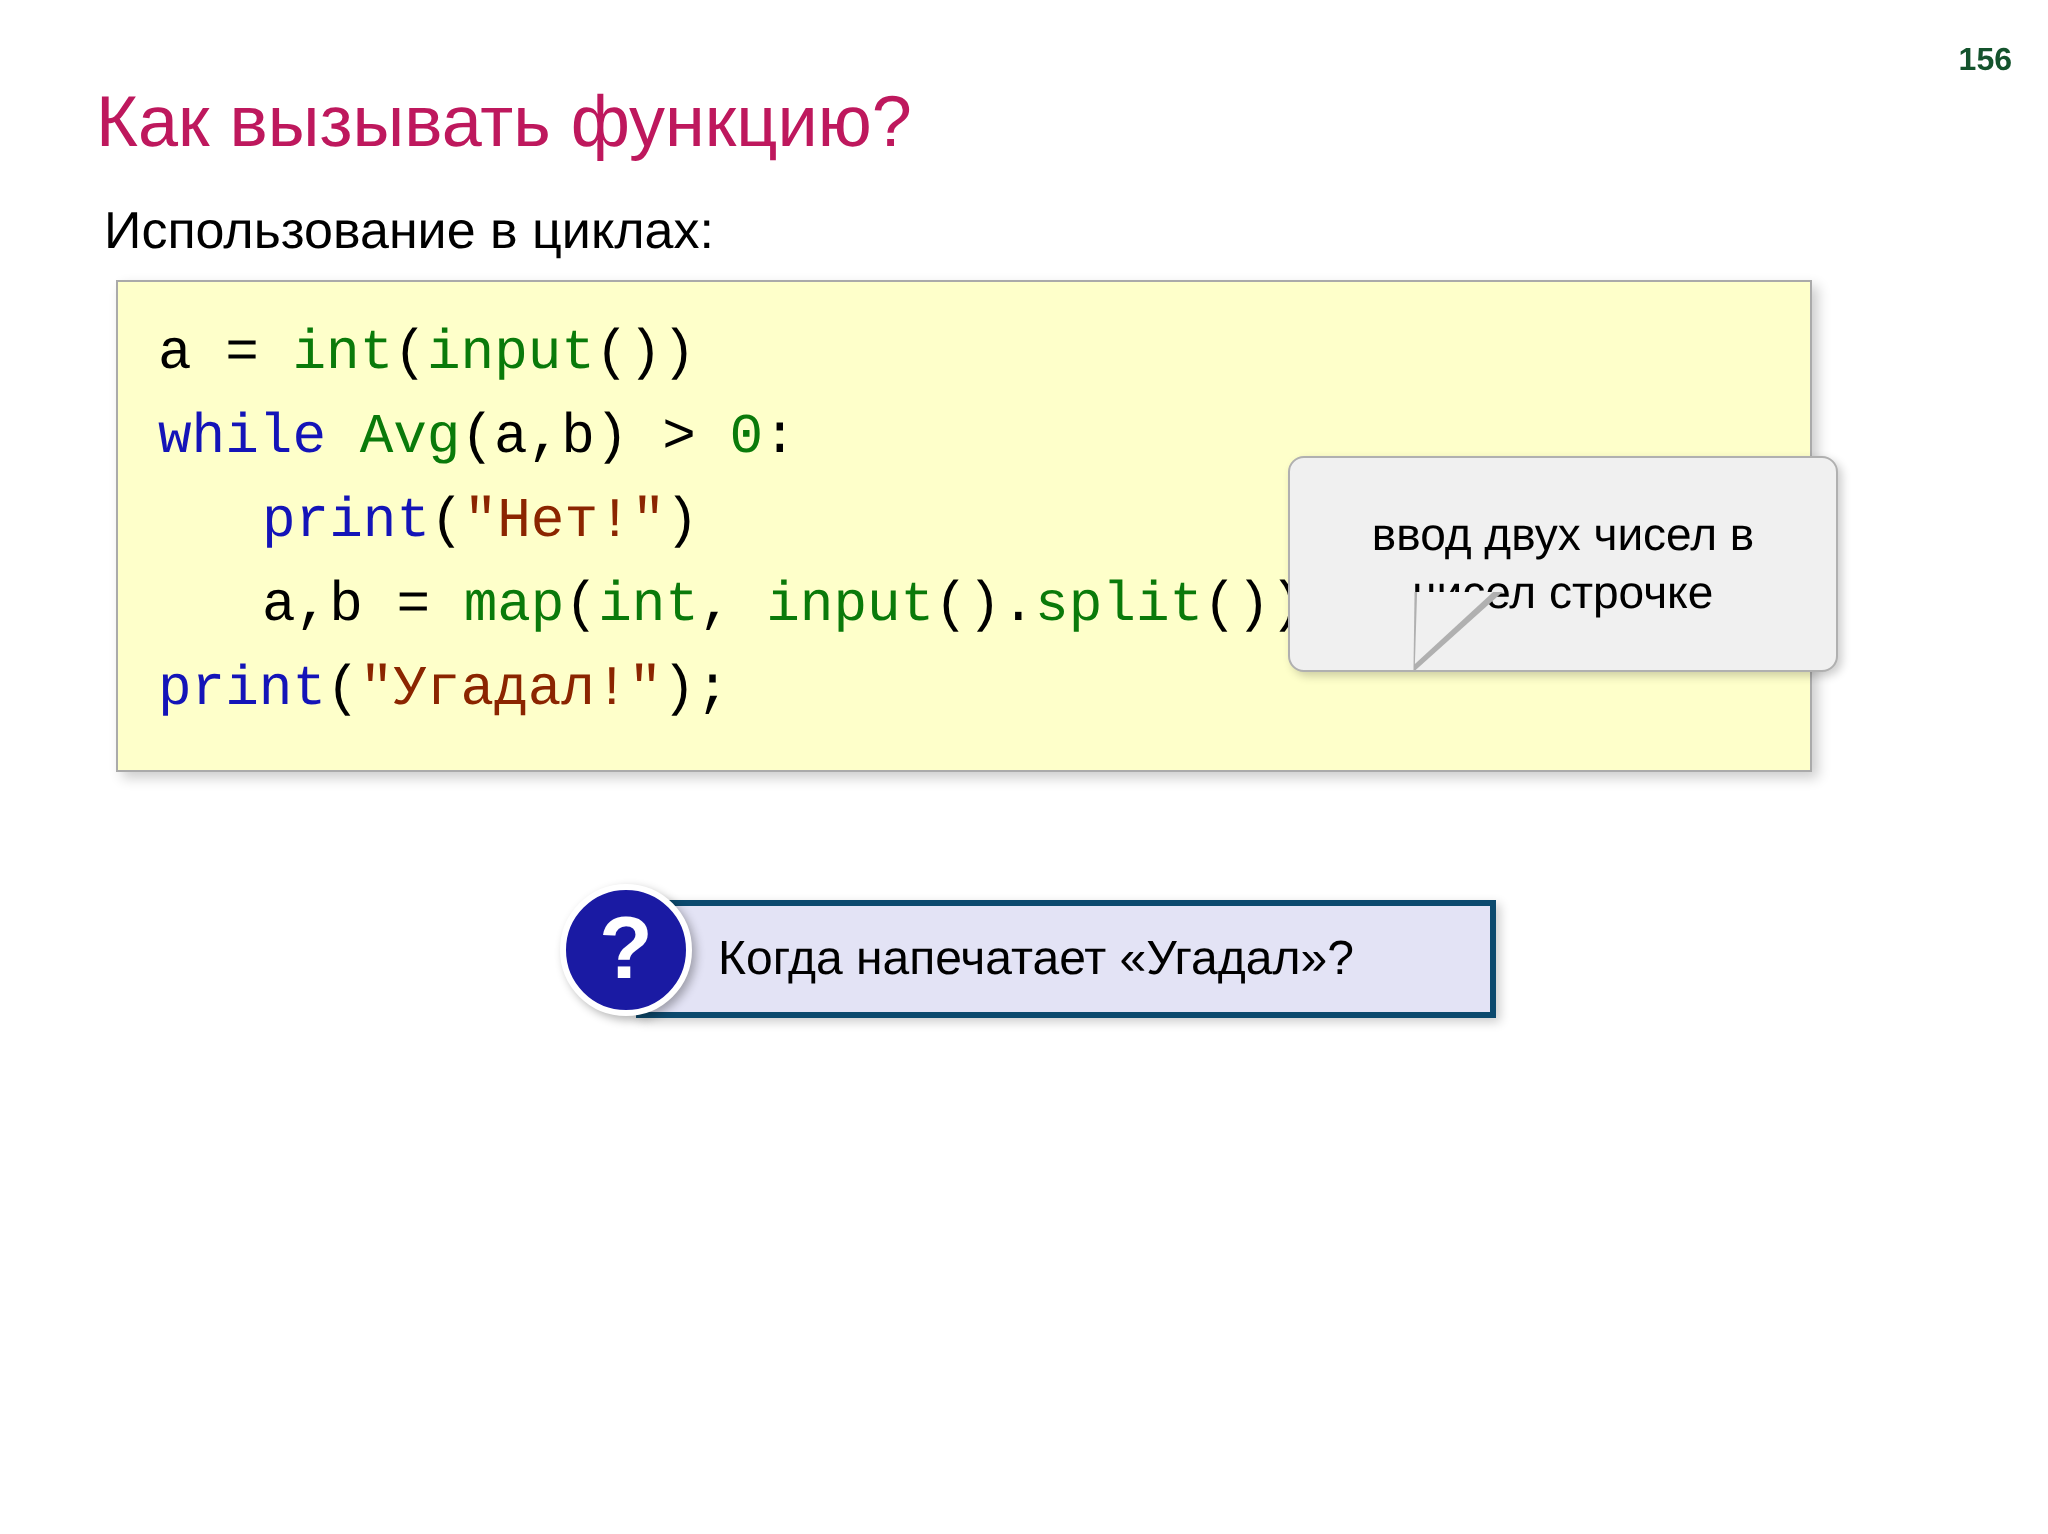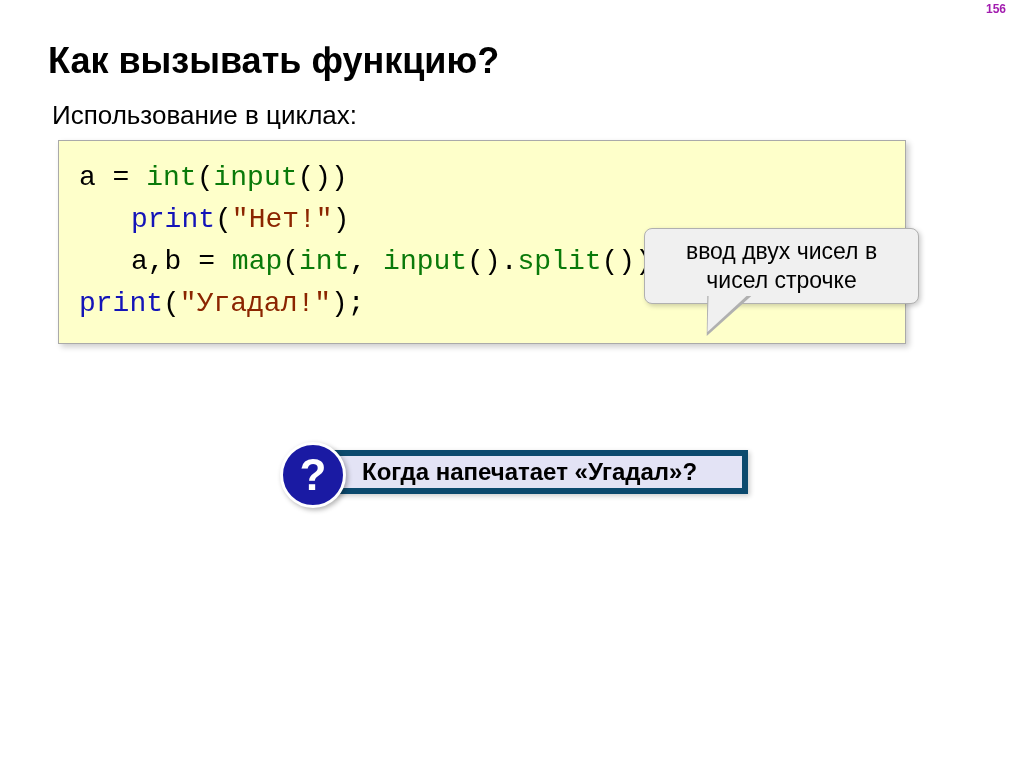--- a/index.html
+++ b/index.html
@@ -6,33 +6,33 @@
   body {
     font-family: Arial, Helvetica, sans-serif;
     background: #fff;
     width: 1024px;
     height: 767px;
     position: relative;
     overflow: hidden;
   }
   .page-number {
     position: absolute;
-    top: 2px;
+    top: 22px;
     right: 18px;
-    font-size: 12px;
+    font-size: 16px;
     font-weight: bold;
-    color: #a21caf;
+    color: #14532d;
   }
   .slide-title {
     position: absolute;
     top: 40px;
     left: 48px;
     font-size: 36px;
-    font-weight: bold;
-    color: #000000;
+    font-weight: normal;
+    color: #be185d;
   }
   .subtitle {
     position: absolute;
     top: 100px;
     left: 52px;
     font-size: 26px;
     color: #000;
     text-align: right;
   }
   .code-block {
@@ -55,21 +55,21 @@
   .indent1 { margin-left: 52px; }
   .callout {
     position: absolute;
     top: 228px;
     left: 644px;
     width: 275px;
     background: #f0f0f0;
     border: 1px solid #b0b0b0;
     border-radius: 8px;
     box-shadow: 2px 2px 5px rgba(0,0,0,0.2);
-    padding: 8px 12px;
+    padding: 24px 12px;
     text-align: center;
     font-size: 23px;
     color: #000;
     line-height: 1.25;
   }
   .callout-tail {
     position: absolute;
     top: 296px;
     left: 700px;
     width: 0;
@@ -93,30 +93,29 @@
     border-right: 26px solid transparent;
     border-top: 36px solid #f0f0f0;
     left: 2px; top: 0;
     transform: skewX(-20deg);
   }
   .question-box {
     position: absolute;
     top: 450px;
     left: 318px;
     width: 430px;
-    height: 44px;
+    height: 59px;
     background: #e3e3f5;
-    border: 6px solid #0c4a6e;
+    border: 3px solid #0c4a6e;
     box-shadow: 2px 2px 5px rgba(0,0,0,0.2);
     display: flex;
     align-items: center;
     padding-left: 38px;
     font-size: 24px;
     color: #000;
-    font-weight: bold;
   }
   .q-circle {
     position: absolute;
     top: 442px;
     left: 280px;
     width: 66px;
     height: 66px;
     border-radius: 50%;
     background: #1a1aa3;
     border: 3px solid #fff;
@@ -136,20 +135,23 @@
 <div class="page-number">156</div>
 
 <h1 class="slide-title">Как вызывать функцию?</h1>
 
 <div class="subtitle">Использование в циклах:</div>
 
 <div class="code-block">
   <div class="code-line">
     <span class="kw-var">a</span><span class="kw-var"> = </span><span class="kw-green">int</span><span class="kw-var">(</span><span class="kw-green">input</span><span class="kw-var">())</span>
   </div>
+  <div class="code-line">
+    <span class="kw-blue">while</span><span> </span><span class="kw-green">Avg</span><span class="kw-var">(a,b)</span><span class="kw-var"> &gt; </span><span class="kw-green">0</span><span class="kw-var">:</span>
+  </div>
   <div class="code-line indent1">
     <span class="kw-blue">print</span><span class="kw-var">(</span><span class="kw-brown">"Нет!"</span><span class="kw-var">)</span>
   </div>
   <div class="code-line indent1">
     <span class="kw-var">a,b = </span><span class="kw-green">map</span><span class="kw-var">(</span><span class="kw-green">int</span><span class="kw-var">, </span><span class="kw-green">input</span><span class="kw-var">().</span><span class="kw-green">split</span><span class="kw-var">())</span>
   </div>
   <div class="code-line">
     <span class="kw-blue">print</span><span class="kw-var">(</span><span class="kw-brown">"Угадал!"</span><span class="kw-var">);</span>
   </div>
 </div>

